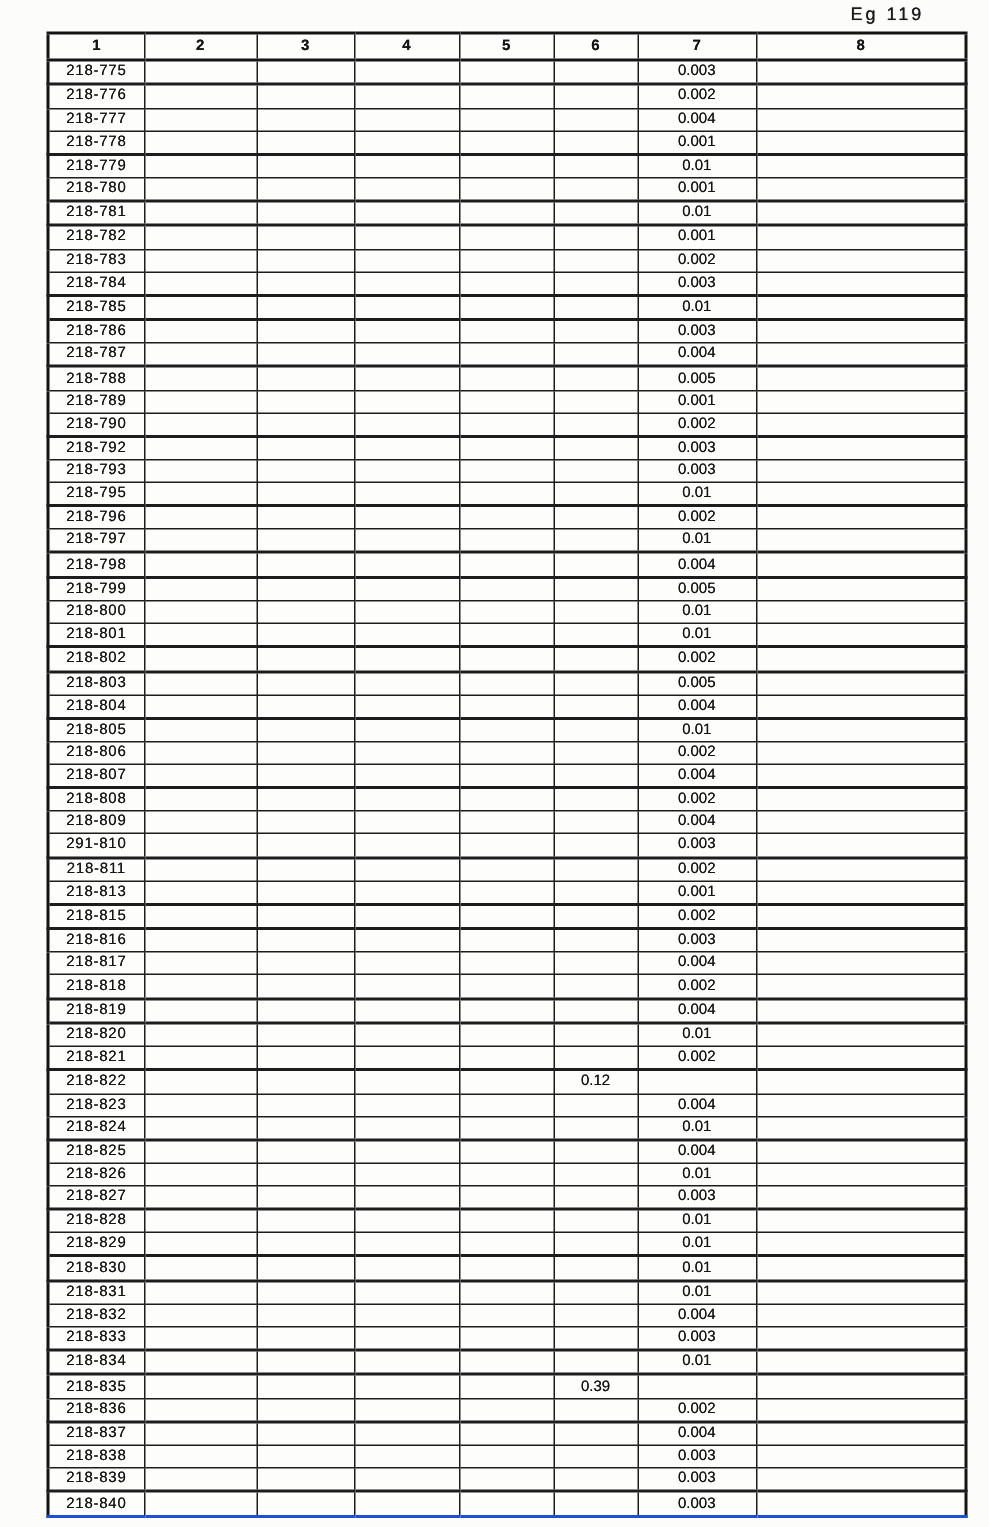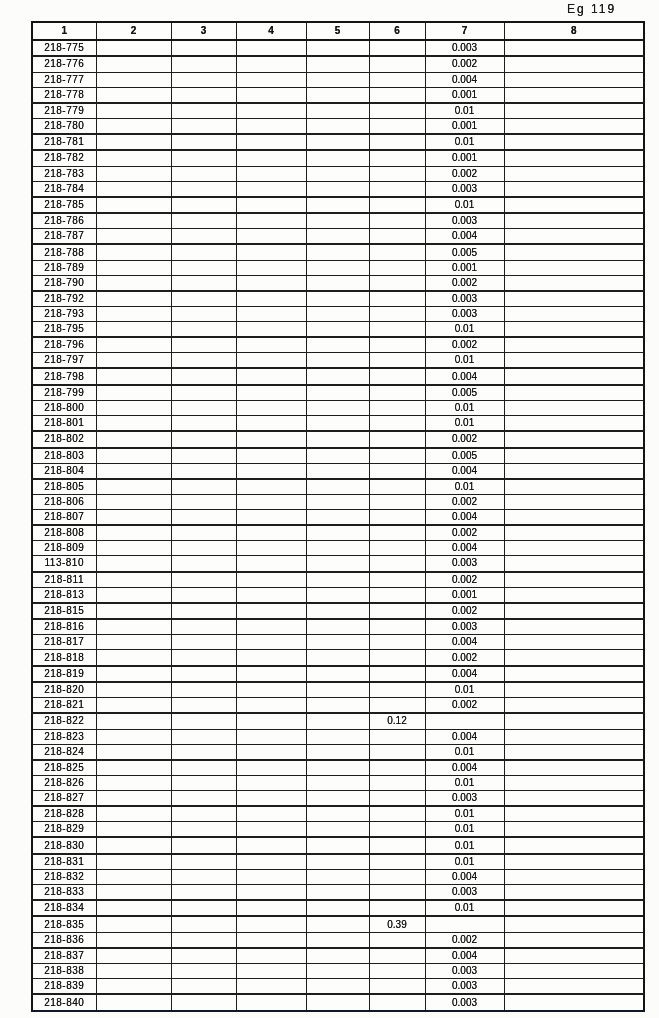--- a/index.html
+++ b/index.html
@@ -62,21 +62,21 @@
     font-weight: bold;
     border-top: 2px solid #141414;
     border-bottom: 2px solid #141414;
     font-size: 10px;
   }
   
   tbody tr:nth-child(3n+1) td { border-bottom-width: 2px; }
   tbody tr:nth-child(5n+2) td { border-top-width: 2px; }
   tbody td:first-child { border-left: 2px solid #141414; }
   tbody td:last-child  { border-right: 2px solid #141414; }
-  tbody tr:last-child td { border-bottom: 2px solid #0f172a; }
+  tbody tr:last-child td { border-bottom: 2px solid #1d4ed8; }
   td.lbl {
     letter-spacing: 0.5px;
   }
 </style>
 </head>
 <body>
 
 <div class="page-header-label">Eg 119</div>
 
 <table class="scan-table">
@@ -427,21 +427,21 @@
         <td class="lbl">218-809</td>
         <td></td>
         <td></td>
         <td></td>
         <td></td>
         <td></td>
         <td>0.004</td>
         <td></td>
       </tr>
       <tr>
-        <td class="lbl">113-810</td>
+        <td class="lbl">291-810</td>
         <td></td>
         <td></td>
         <td></td>
         <td></td>
         <td></td>
         <td>0.003</td>
         <td></td>
       </tr>
       <tr>
         <td class="lbl">218-811</td>

